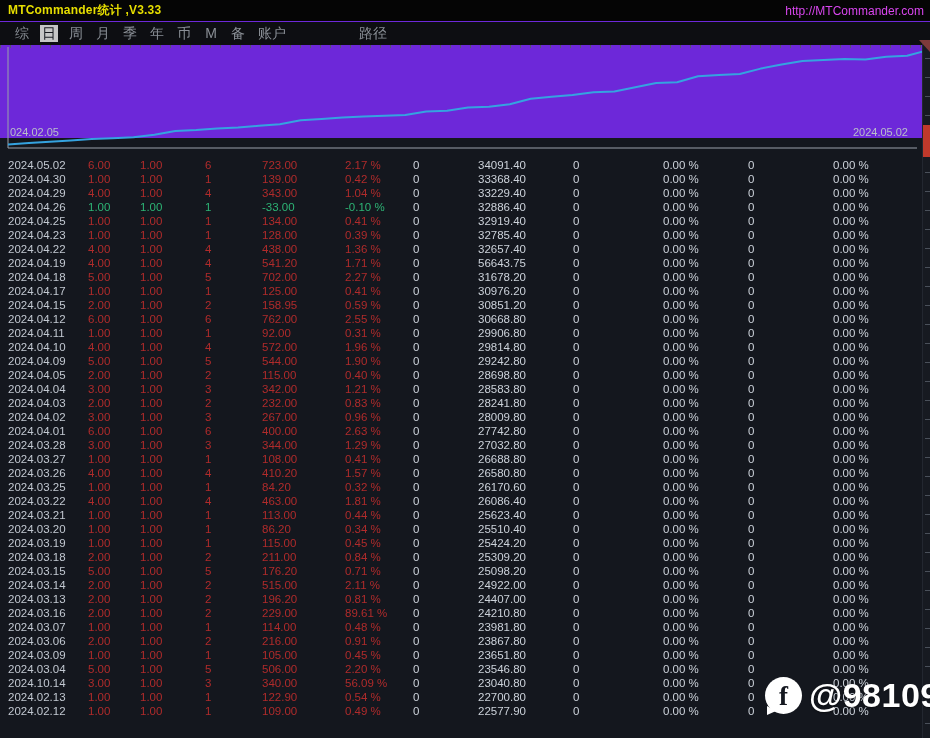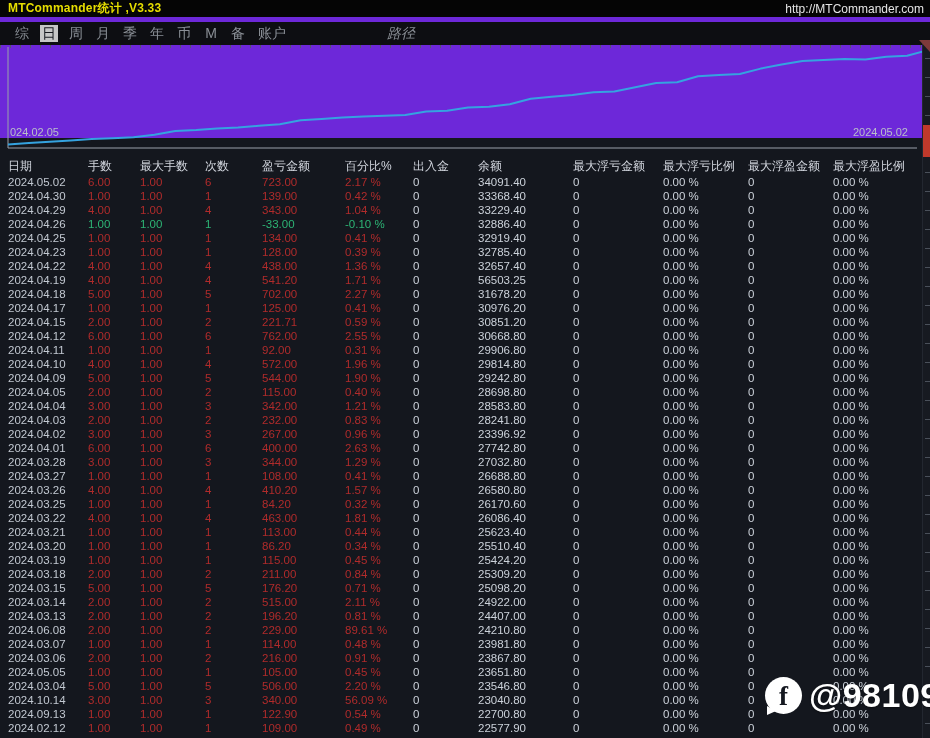--- a/index.html
+++ b/index.html
@@ -6,36 +6,36 @@
   body{
     width:930px;height:738px;position:relative;overflow:hidden;
     background:#14171e;
     font-family:"Liberation Sans","DejaVu Sans",sans-serif;
     -webkit-font-smoothing:antialiased;
   }
   
   .titlebar{
     position:absolute;left:0;top:0;width:930px;height:22px;
     background:#050505;display:flex;align-items:center;justify-content:space-between;
-    box-sizing:border-box;padding:0 6px 0 8px;border-bottom:5px solid #6d28d9;
+    box-sizing:border-box;padding:0 6px 0 8px;border-bottom:1px solid #6d28d9;
   }
   .app-title{color:#e6de00;font-size:12px;font-weight:bold;letter-spacing:.2px;}
-  .app-url{color:#e5e5e5;font-size:12px;}
+  .app-url{color:#d946ef;font-size:12px;}
   
   .menubar{
     position:absolute;left:0;top:22px;width:930px;height:23px;
     background:#0d0e12;display:flex;align-items:center;
     box-sizing:border-box;padding-left:13px;
   }
   .menu-item{
     color:#8a8f96;font-size:14px;margin-right:9px;min-width:14px;text-align:center;
     cursor:default;line-height:17px;padding:0 2px;
   }
   .menu-item.selected{background:#c6c6c6;color:#15171d;}
-  .menu-item.path{margin-left:88px;font-style:italic;}
+  .menu-item.path{margin-left:60px;}
   
   .chart{
     position:absolute;left:0;top:45px;width:930px;height:93px;
     background:#6d28d9;
   }
   .chart-topticks{
     position:absolute;left:0;top:0;width:930px;height:3px;
     background:repeating-linear-gradient(to right,#575c65 0 1px,transparent 1px 10px);
   }
   .chart svg{position:absolute;left:0;top:0;}
@@ -122,34 +122,20 @@
   <svg id="chart-svg" width="930" height="113" viewBox="0 0 930 113">
     <line x1="8" y1="2" x2="8" y2="103" stroke="#9aa1aa" stroke-width="1"></line>
     <line x1="8" y1="103" x2="917" y2="103" stroke="#9aa1aa" stroke-width="1"></line>
     <polyline id="equity-line" fill="none" stroke="#35a3e0" stroke-width="2" stroke-linejoin="round" points="8.0,99.4 28.9,98.1 49.8,96.8 70.7,95.4 91.6,94.1 112.5,93.3 133.5,92.3 154.4,89.7 175.3,85.9 196.2,85.1 217.1,83.4 238.0,82.5 258.9,80.8 279.8,79.3 300.7,75.3 321.6,74.0 342.5,72.4 363.5,71.5 384.4,70.8 405.3,70.0 426.2,66.4 447.1,65.8 468.0,62.6 488.9,61.8 509.8,59.2 530.7,53.7 551.6,51.7 572.5,49.9 593.5,47.3 614.4,46.4 635.3,42.3 656.2,37.9 677.1,37.2 698.0,31.3 718.9,29.9 739.8,29.0 760.7,23.6 781.6,19.5 802.5,16.1 823.5,15.1 844.4,14.1 865.3,14.4 886.2,11.7 907.1,10.7 928.0,5.1"></polyline>
   </svg>
   <span class="chart-label left">024.02.05</span>
   <span class="chart-label right">2024.05.02</span>
 </div>
 
 <div class="table">
-  <div class="trow thead" id="table-head">
-      <span class="cell">日期</span>
-      <span class="cell">手数</span>
-      <span class="cell">最大手数</span>
-      <span class="cell">次数</span>
-      <span class="cell">盈亏金额</span>
-      <span class="cell">百分比%</span>
-      <span class="cell">出入金</span>
-      <span class="cell">余额</span>
-      <span class="cell">最大浮亏金额</span>
-      <span class="cell">最大浮亏比例</span>
-      <span class="cell">最大浮盈金额</span>
-      <span class="cell">最大浮盈比例</span>
-    </div>
   <div id="table-body">
       <div class="trow tone-red">
         <span class="cell c-date">2024.05.02</span>
         <span class="cell c-num">6.00</span>
         <span class="cell c-num">1.00</span>
         <span class="cell c-num">6</span>
         <span class="cell c-num">723.00</span>
         <span class="cell c-num">2.17 %</span>
         <span class="cell c-plain">0</span>
         <span class="cell c-plain">34091.40</span>
@@ -243,21 +229,21 @@
         <span class="cell c-plain">0.00 %</span>
       </div>
       <div class="trow tone-red">
         <span class="cell c-date">2024.04.19</span>
         <span class="cell c-num">4.00</span>
         <span class="cell c-num">1.00</span>
         <span class="cell c-num">4</span>
         <span class="cell c-num">541.20</span>
         <span class="cell c-num">1.71 %</span>
         <span class="cell c-plain">0</span>
-        <span class="cell c-plain">56503.25</span>
+        <span class="cell c-plain">56643.75</span>
         <span class="cell c-plain">0</span>
         <span class="cell c-plain">0.00 %</span>
         <span class="cell c-plain">0</span>
         <span class="cell c-plain">0.00 %</span>
       </div>
       <div class="trow tone-red">
         <span class="cell c-date">2024.04.18</span>
         <span class="cell c-num">5.00</span>
         <span class="cell c-num">1.00</span>
         <span class="cell c-num">5</span>
@@ -282,21 +268,21 @@
         <span class="cell c-plain">0</span>
         <span class="cell c-plain">0.00 %</span>
         <span class="cell c-plain">0</span>
         <span class="cell c-plain">0.00 %</span>
       </div>
       <div class="trow tone-red">
         <span class="cell c-date">2024.04.15</span>
         <span class="cell c-num">2.00</span>
         <span class="cell c-num">1.00</span>
         <span class="cell c-num">2</span>
-        <span class="cell c-num">221.71</span>
+        <span class="cell c-num">158.95</span>
         <span class="cell c-num">0.59 %</span>
         <span class="cell c-plain">0</span>
         <span class="cell c-plain">30851.20</span>
         <span class="cell c-plain">0</span>
         <span class="cell c-plain">0.00 %</span>
         <span class="cell c-plain">0</span>
         <span class="cell c-plain">0.00 %</span>
       </div>
       <div class="trow tone-red">
         <span class="cell c-date">2024.04.12</span>
@@ -397,21 +383,21 @@
         <span class="cell c-plain">0.00 %</span>
       </div>
       <div class="trow tone-red">
         <span class="cell c-date">2024.04.02</span>
         <span class="cell c-num">3.00</span>
         <span class="cell c-num">1.00</span>
         <span class="cell c-num">3</span>
         <span class="cell c-num">267.00</span>
         <span class="cell c-num">0.96 %</span>
         <span class="cell c-plain">0</span>
-        <span class="cell c-plain">23396.92</span>
+        <span class="cell c-plain">28009.80</span>
         <span class="cell c-plain">0</span>
         <span class="cell c-plain">0.00 %</span>
         <span class="cell c-plain">0</span>
         <span class="cell c-plain">0.00 %</span>
       </div>
       <div class="trow tone-red">
         <span class="cell c-date">2024.04.01</span>
         <span class="cell c-num">6.00</span>
         <span class="cell c-num">1.00</span>
         <span class="cell c-num">6</span>
@@ -586,21 +572,21 @@
         <span class="cell c-num">196.20</span>
         <span class="cell c-num">0.81 %</span>
         <span class="cell c-plain">0</span>
         <span class="cell c-plain">24407.00</span>
         <span class="cell c-plain">0</span>
         <span class="cell c-plain">0.00 %</span>
         <span class="cell c-plain">0</span>
         <span class="cell c-plain">0.00 %</span>
       </div>
       <div class="trow tone-red">
-        <span class="cell c-date">2024.06.08</span>
+        <span class="cell c-date">2024.03.16</span>
         <span class="cell c-num">2.00</span>
         <span class="cell c-num">1.00</span>
         <span class="cell c-num">2</span>
         <span class="cell c-num">229.00</span>
         <span class="cell c-num">89.61 %</span>
         <span class="cell c-plain">0</span>
         <span class="cell c-plain">24210.80</span>
         <span class="cell c-plain">0</span>
         <span class="cell c-plain">0.00 %</span>
         <span class="cell c-plain">0</span>
@@ -628,21 +614,21 @@
         <span class="cell c-num">216.00</span>
         <span class="cell c-num">0.91 %</span>
         <span class="cell c-plain">0</span>
         <span class="cell c-plain">23867.80</span>
         <span class="cell c-plain">0</span>
         <span class="cell c-plain">0.00 %</span>
         <span class="cell c-plain">0</span>
         <span class="cell c-plain">0.00 %</span>
       </div>
       <div class="trow tone-red">
-        <span class="cell c-date">2024.05.05</span>
+        <span class="cell c-date">2024.03.09</span>
         <span class="cell c-num">1.00</span>
         <span class="cell c-num">1.00</span>
         <span class="cell c-num">1</span>
         <span class="cell c-num">105.00</span>
         <span class="cell c-num">0.45 %</span>
         <span class="cell c-plain">0</span>
         <span class="cell c-plain">23651.80</span>
         <span class="cell c-plain">0</span>
         <span class="cell c-plain">0.00 %</span>
         <span class="cell c-plain">0</span>
@@ -670,21 +656,21 @@
         <span class="cell c-num">340.00</span>
         <span class="cell c-num">56.09 %</span>
         <span class="cell c-plain">0</span>
         <span class="cell c-plain">23040.80</span>
         <span class="cell c-plain">0</span>
         <span class="cell c-plain">0.00 %</span>
         <span class="cell c-plain">0</span>
         <span class="cell c-plain">0.00 %</span>
       </div>
       <div class="trow tone-red">
-        <span class="cell c-date">2024.09.13</span>
+        <span class="cell c-date">2024.02.13</span>
         <span class="cell c-num">1.00</span>
         <span class="cell c-num">1.00</span>
         <span class="cell c-num">1</span>
         <span class="cell c-num">122.90</span>
         <span class="cell c-num">0.54 %</span>
         <span class="cell c-plain">0</span>
         <span class="cell c-plain">22700.80</span>
         <span class="cell c-plain">0</span>
         <span class="cell c-plain">0.00 %</span>
         <span class="cell c-plain">0</span>

